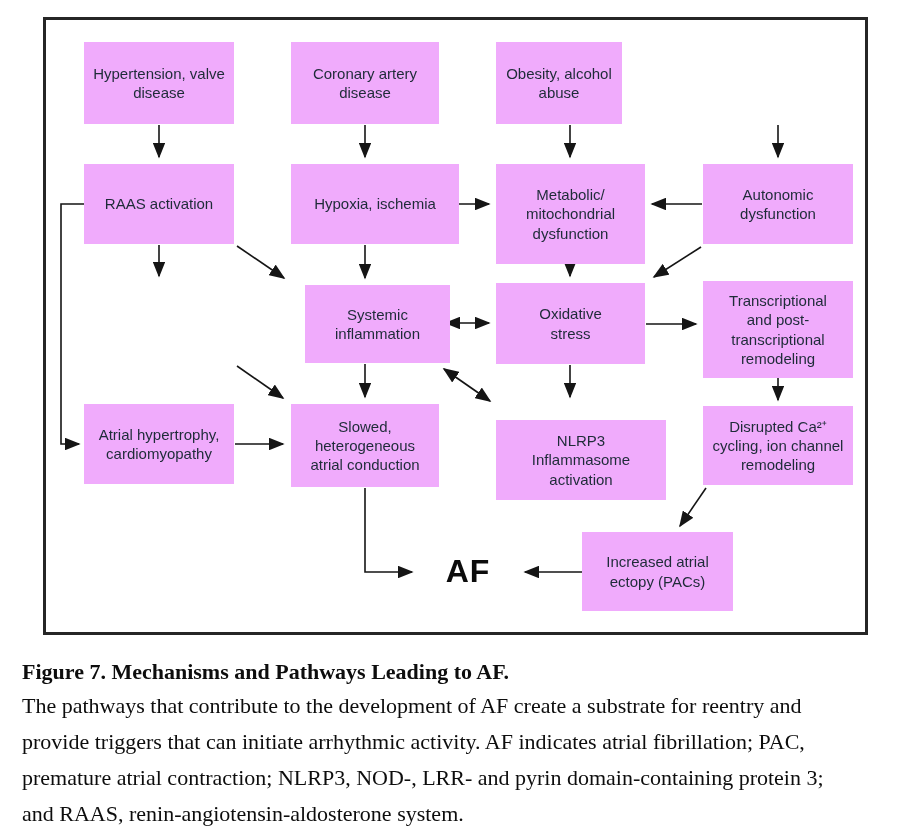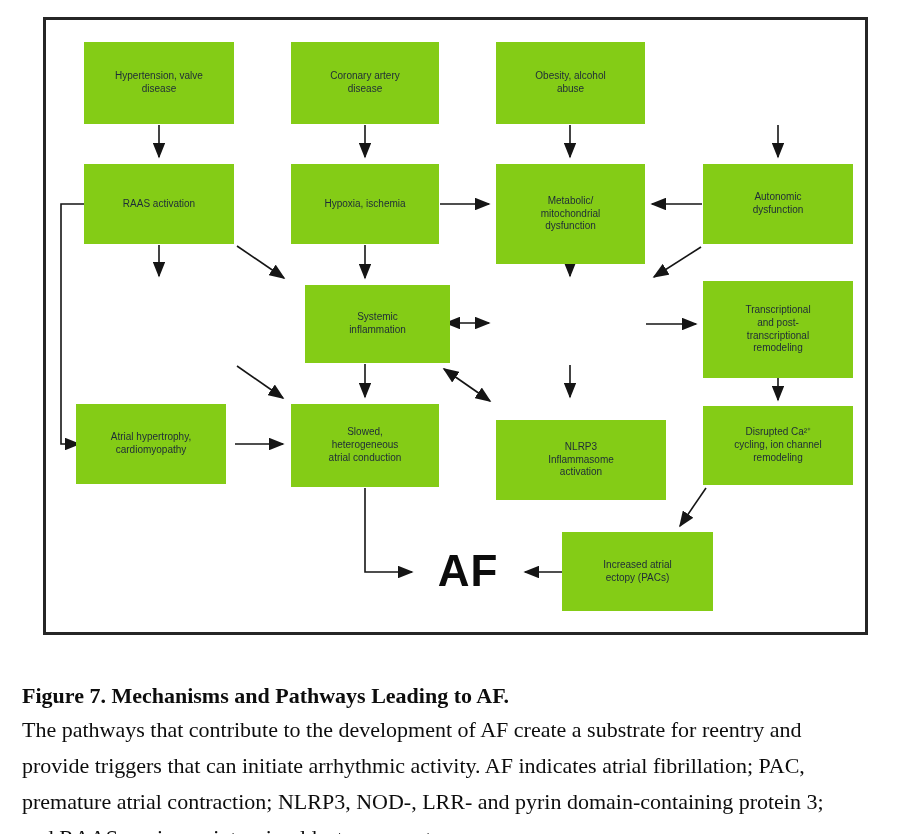--- a/index.html
+++ b/index.html
@@ -1,30 +1,30 @@
 <!DOCTYPE html>
 <html><head>
 <meta charset="utf-8">
 <style>
   html,body{margin:0;padding:0;background:#ffffff;}
   .page{position:relative;width:909px;height:834px;background:#ffffff;overflow:hidden;
         font-family:"Liberation Sans",sans-serif;}
   .frame{position:absolute;left:43px;top:17px;width:819px;height:612px;
          border:3px solid #262626;background:#ffffff;}
   .arrows{position:absolute;left:0;top:0;width:909px;height:834px;pointer-events:none;}
-  .node{position:absolute;background:#84cc16;color:#1e2b38;
+  .node{position:absolute;background:#f0abfc;color:#1e2b38;
         display:flex;align-items:center;justify-content:center;
         text-align:center;white-space:pre-line;
-        font-size:10px;line-height:1.27;}
+        font-size:15px;line-height:1.27;}
   .af{position:absolute;left:432px;top:549px;width:72px;height:44px;
       display:flex;align-items:center;justify-content:center;
-      font-size:44px;font-weight:bold;color:#0c0c0c;letter-spacing:1px;}
+      font-size:32px;font-weight:bold;color:#0c0c0c;letter-spacing:1px;}
   .caption{position:absolute;left:22px;top:656px;width:872px;
            font-family:"Liberation Serif",serif;color:#0d0d0d;}
-  .caption-title{font-weight:bold;font-size:22px;line-height:32px;margin-top:24px;}
+  .caption-title{font-weight:bold;font-size:22px;line-height:32px;}
   .caption-body{font-size:22px;line-height:36px;white-space:pre-line;}
   svg line,svg path{stroke:#151515;stroke-width:1.6;fill:none;}
 </style>
 </head>
 <body>
 
 <div class="page">
 
   <div class="frame"></div>
 
@@ -56,51 +56,53 @@
     <line x1="706" y1="488" x2="680" y2="526" marker-end="url(#ah)"></line>
     <line x1="597" y1="572" x2="525" y2="572" marker-end="url(#ah)"></line>
     <path d="M84,204 L61,204 L61,444 L79,444" marker-end="url(#ah)"></path>
     <path d="M365,488 L365,572 L412,572" marker-end="url(#ah)"></path>
   </svg>
 
   <div class="node" style="left:84px;top:42px;width:150px;height:82px">Hypertension, valve
 disease</div>
   <div class="node" style="left:291px;top:42px;width:148px;height:82px">Coronary artery
 disease</div>
-  <div class="node" style="left:496px;top:42px;width:149px;height:82px">Obesity, alcohol
+  <div class="node" style="left:496px;top:42px;width:126px;height:82px">Obesity, alcohol
 abuse</div>
 
   <div class="node" style="left:84px;top:164px;width:150px;height:80px">RAAS activation</div>
-  <div class="node" style="left:291px;top:164px;width:148px;height:80px">Hypoxia, ischemia</div>
+  <div class="node" style="left:291px;top:164px;width:168px;height:80px">Hypoxia, ischemia</div>
   <div class="node" style="left:496px;top:164px;width:149px;height:100px">Metabolic/
 mitochondrial
 dysfunction</div>
   <div class="node" style="left:703px;top:164px;width:150px;height:80px">Autonomic
 dysfunction</div>
 
   <div class="node" style="left:305px;top:285px;width:145px;height:78px">Systemic
 inflammation</div>
+  <div class="node" style="left:496px;top:283px;width:149px;height:81px">Oxidative
+stress</div>
   <div class="node" style="left:703px;top:281px;width:150px;height:97px">Transcriptional
 and post-
 transcriptional
 remodeling</div>
 
-  <div class="node" style="left:76px;top:404px;width:150px;height:80px">Atrial hypertrophy,
+  <div class="node" style="left:84px;top:404px;width:150px;height:80px">Atrial hypertrophy,
 cardiomyopathy</div>
   <div class="node" style="left:291px;top:404px;width:148px;height:83px">Slowed,
 heterogeneous
 atrial conduction</div>
   <div class="node" style="left:496px;top:420px;width:170px;height:80px">NLRP3
 Inflammasome
 activation</div>
   <div class="node" style="left:703px;top:406px;width:150px;height:79px">Disrupted Ca²⁺
 cycling, ion channel
 remodeling</div>
 
-  <div class="node" style="left:562px;top:532px;width:151px;height:79px">Increased atrial
+  <div class="node" style="left:582px;top:532px;width:151px;height:79px">Increased atrial
 ectopy (PACs)</div>
 
   <div class="af">AF</div>
 
   <div class="caption">
     <div class="caption-title">Figure 7. Mechanisms and Pathways Leading to AF.</div>
     <div class="caption-body">The pathways that contribute to the development of AF create a substrate for reentry and
 provide triggers that can initiate arrhythmic activity. AF indicates atrial fibrillation; PAC,
 premature atrial contraction; NLRP3, NOD-, LRR- and pyrin domain-containing protein 3;
 and RAAS, renin-angiotensin-aldosterone system.</div>

